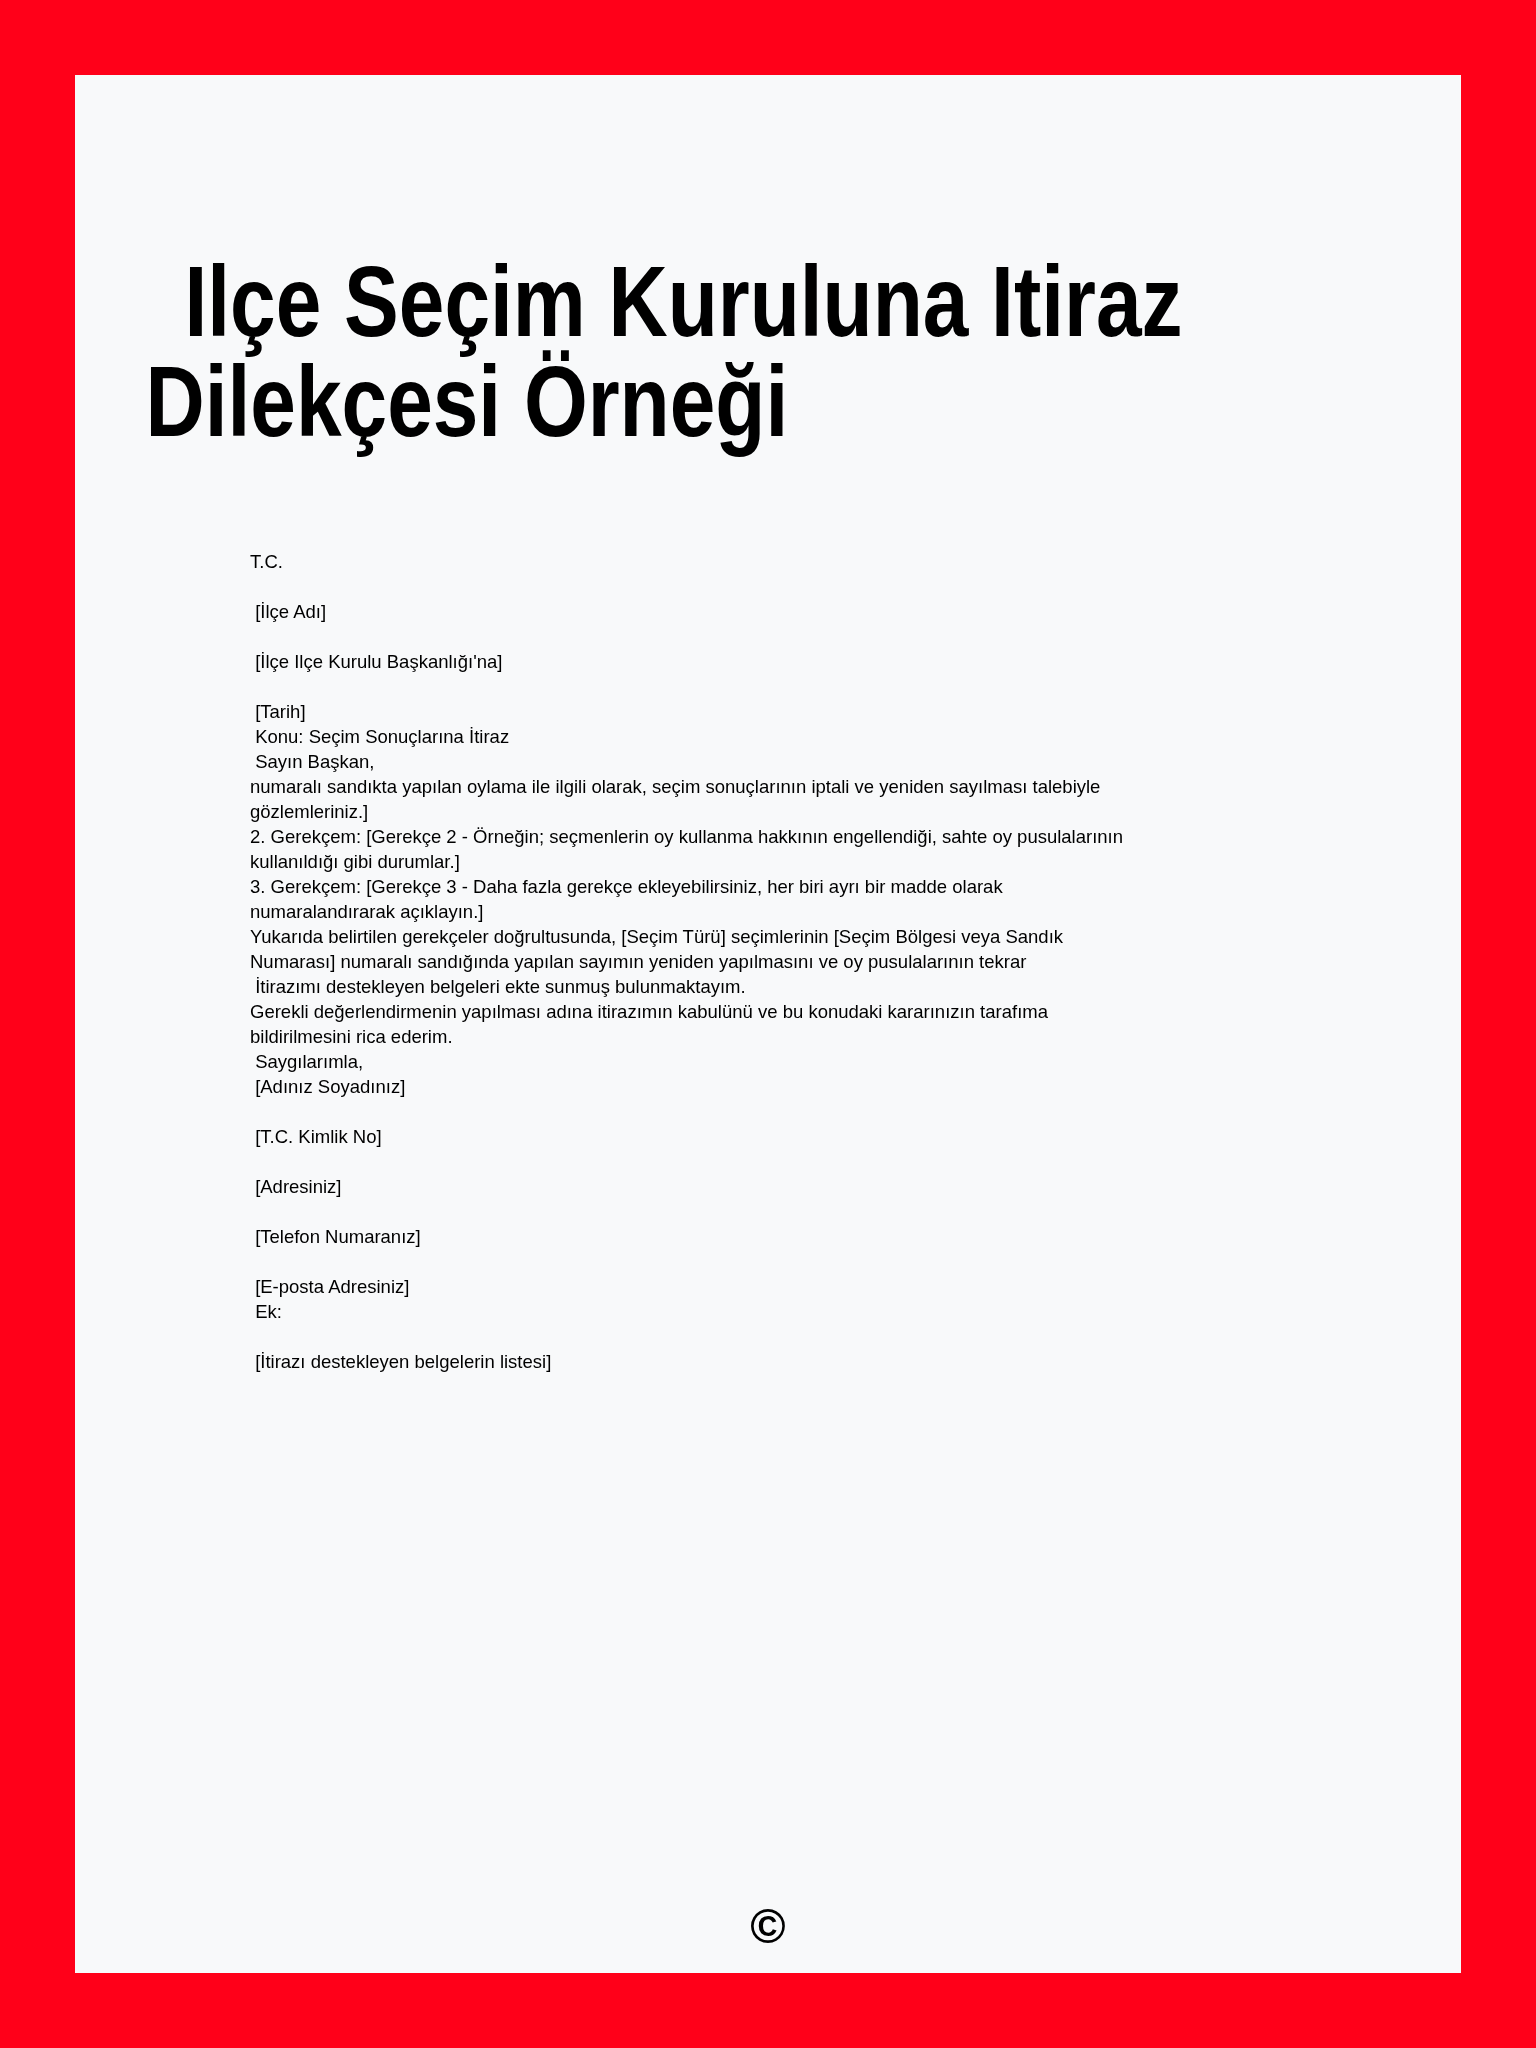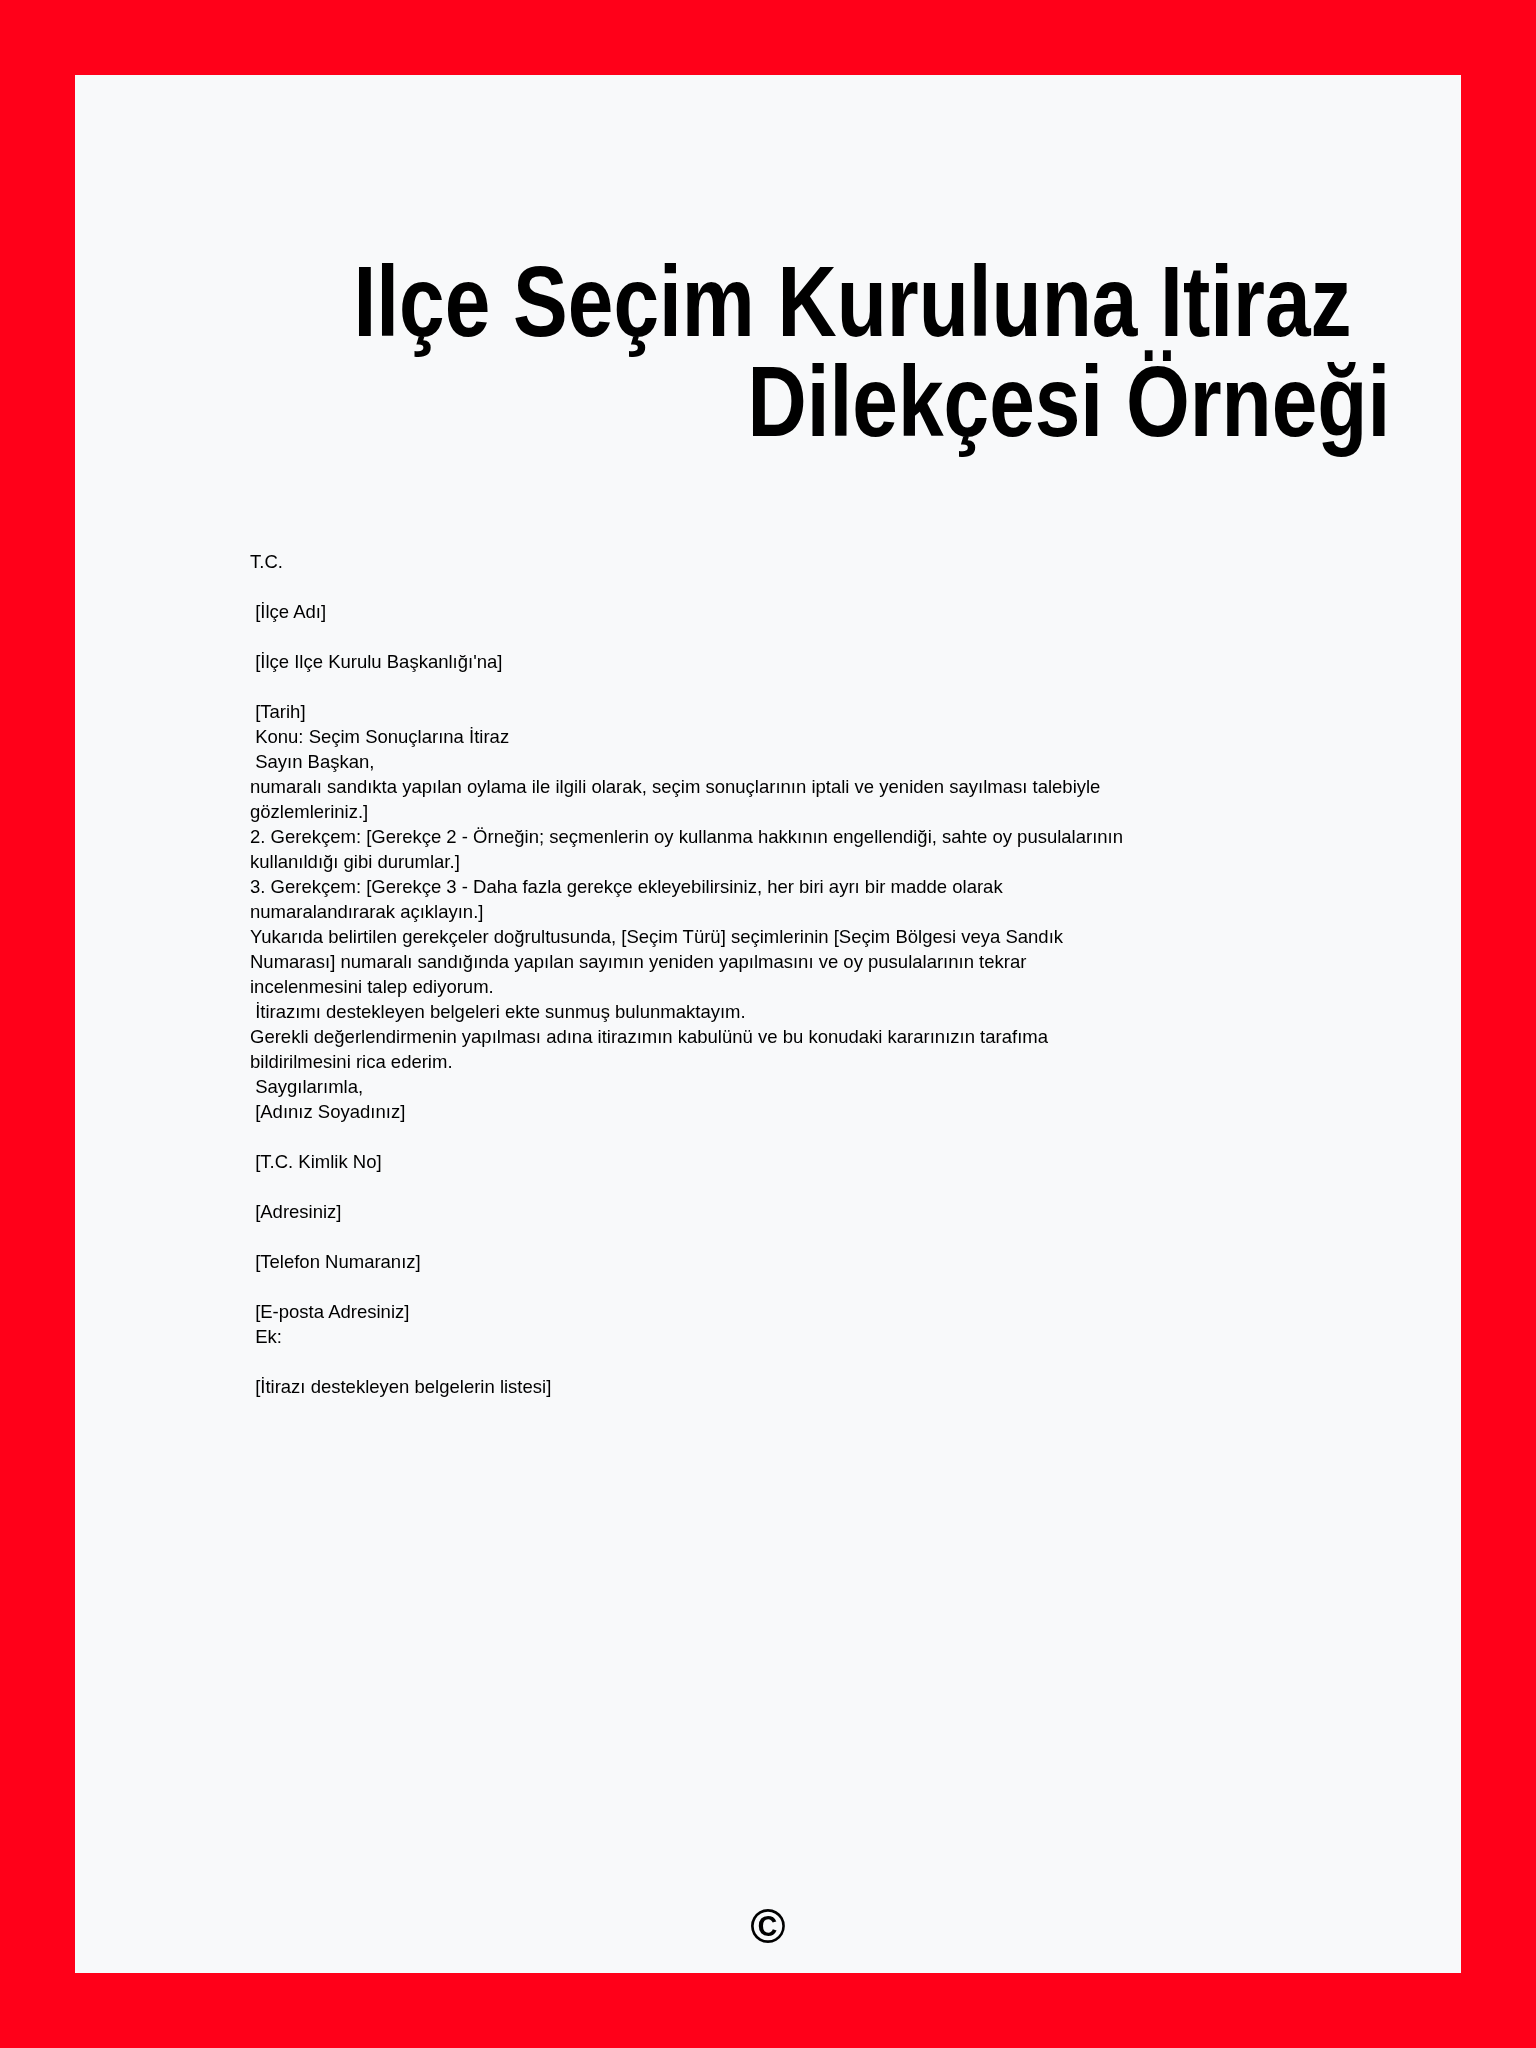--- a/index.html
+++ b/index.html
@@ -18,21 +18,21 @@
       top: 75px;
       width: 1386px;
       height: 1898px;
       background: #f8f9fa;
     }
     .title {
       position: absolute;
       left: 0;
       top: 176px;
       width: 1386px;
-      text-align: right;
+      text-align: left;
       font-weight: bold;
       font-size: 100px;
       line-height: 100px;
       margin: 0;
     }
     .title-line {
       display: block;
       white-space: nowrap;
     }
     .title-line span {
@@ -85,21 +85,20 @@
       <span class="body-line"> Konu: Seçim Sonuçlarına İtiraz</span>
       <span class="body-line"> Sayın Başkan,</span>
       <span class="body-line">numaralı sandıkta yapılan oylama ile ilgili olarak, seçim sonuçlarının iptali ve yeniden sayılması talebiyle</span>
       <span class="body-line">gözlemleriniz.]</span>
       <span class="body-line">2. Gerekçem: [Gerekçe 2 - Örneğin; seçmenlerin oy kullanma hakkının engellendiği, sahte oy pusulalarının</span>
       <span class="body-line">kullanıldığı gibi durumlar.]</span>
       <span class="body-line">3. Gerekçem: [Gerekçe 3 - Daha fazla gerekçe ekleyebilirsiniz, her biri ayrı bir madde olarak</span>
       <span class="body-line">numaralandırarak açıklayın.]</span>
       <span class="body-line">Yukarıda belirtilen gerekçeler doğrultusunda, [Seçim Türü] seçimlerinin [Seçim Bölgesi veya Sandık</span>
       <span class="body-line">Numarası] numaralı sandığında yapılan sayımın yeniden yapılmasını ve oy pusulalarının tekrar</span>
-      <span class="body-line">incelenmesini talep ediyorum.</span>
       <span class="body-line"> İtirazımı destekleyen belgeleri ekte sunmuş bulunmaktayım.</span>
       <span class="body-line">Gerekli değerlendirmenin yapılması adına itirazımın kabulünü ve bu konudaki kararınızın tarafıma</span>
       <span class="body-line">bildirilmesini rica ederim.</span>
       <span class="body-line"> Saygılarımla,</span>
       <span class="body-line"> [Adınız Soyadınız]</span>
       <span class="body-line"></span>
       <span class="body-line"> [T.C. Kimlik No]</span>
       <span class="body-line"></span>
       <span class="body-line"> [Adresiniz]</span>
       <span class="body-line"></span>

